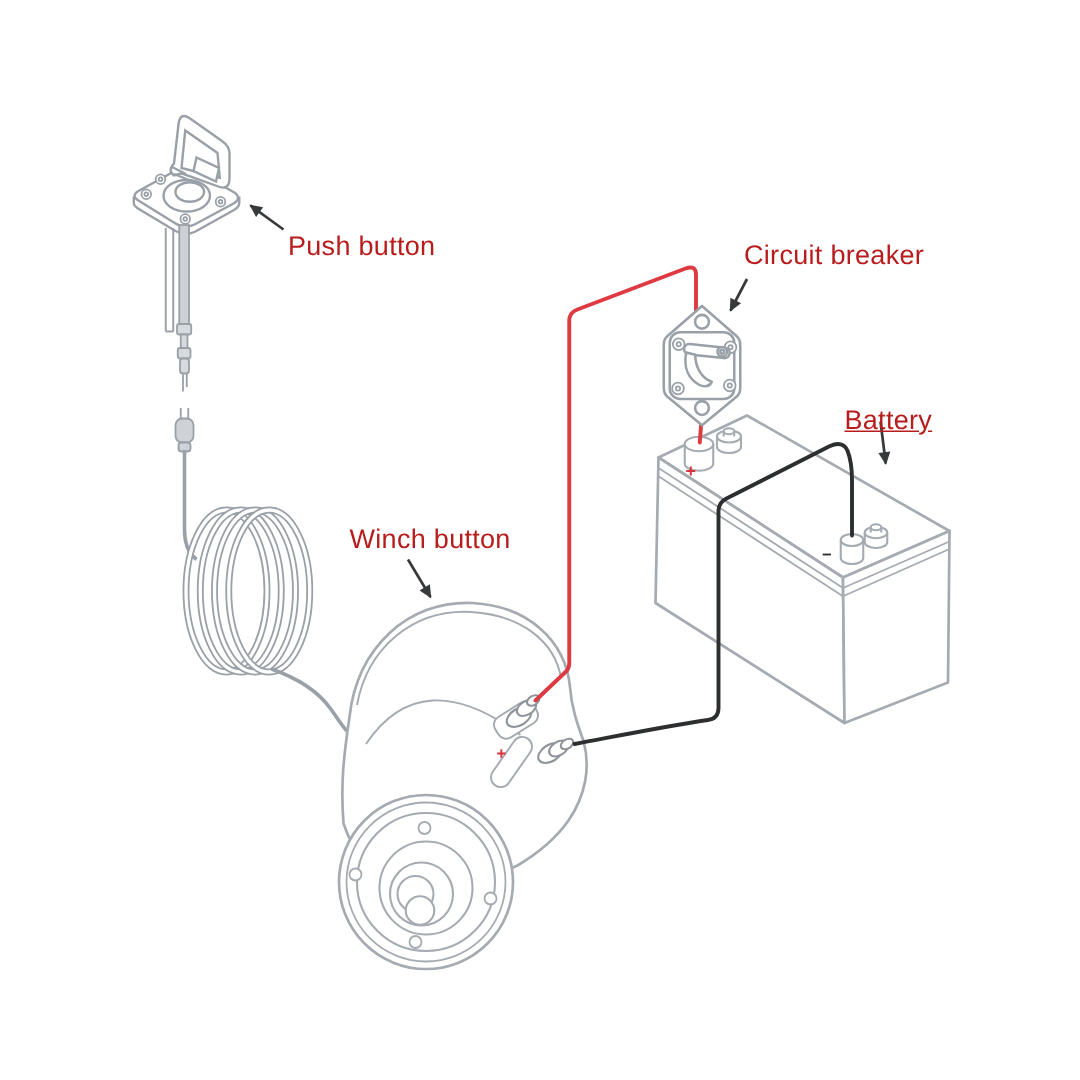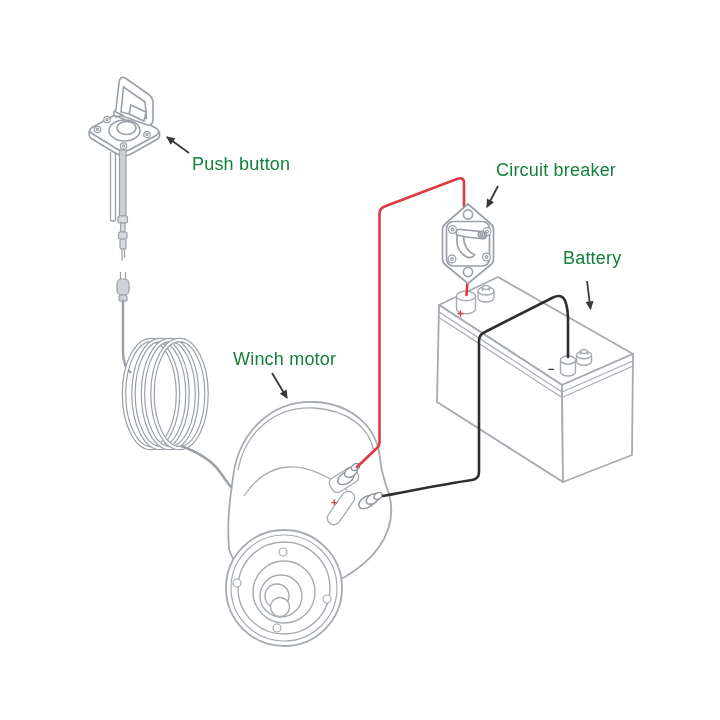--- a/index.html
+++ b/index.html
@@ -6,21 +6,21 @@
   .canvas{
     position:relative;
     width:720px;height:720px;
     background:#ffffff;
     font-family:"Liberation Sans", sans-serif;
     overflow:hidden;
   }
   svg{position:absolute;left:0;top:0;}
   .lbl{
     position:absolute;
-    color:#15803d;
+    color:#b91c1c;
     font-size:18px;
     font-weight:400;
     letter-spacing:0.2px;
     white-space:nowrap;
     user-select:none;
   }
 </style>
 </head>
 <body>
 
@@ -184,15 +184,15 @@
   <g stroke="#38393b" stroke-width="1.8" fill="none">
     <line x1="189" y1="153" x2="167" y2="137" marker-end="url(#arrow)"></line>
     <line x1="498" y1="186" x2="487" y2="207" marker-end="url(#arrow)"></line>
     <line x1="587" y1="281" x2="590.5" y2="309" marker-end="url(#arrow)"></line>
     <line x1="272" y1="373" x2="287" y2="398" marker-end="url(#arrow)"></line>
   </g>
 </svg>
 
   <div class="lbl" style="left:192px;top:154px;">Push button</div>
   <div class="lbl" style="left:484px;top:160px;margin-left:12px;">Circuit breaker</div>
-  <div class="lbl" style="left:563px;top:248px;">Battery</div>
-  <div class="lbl" style="left:233px;top:349px;">Winch motor</div>
+  <div class="lbl" style="left:563px;top:270px;text-decoration:underline;">Battery</div>
+  <div class="lbl" style="left:233px;top:349px;">Winch button</div>
 </div>
 
 </body></html>

